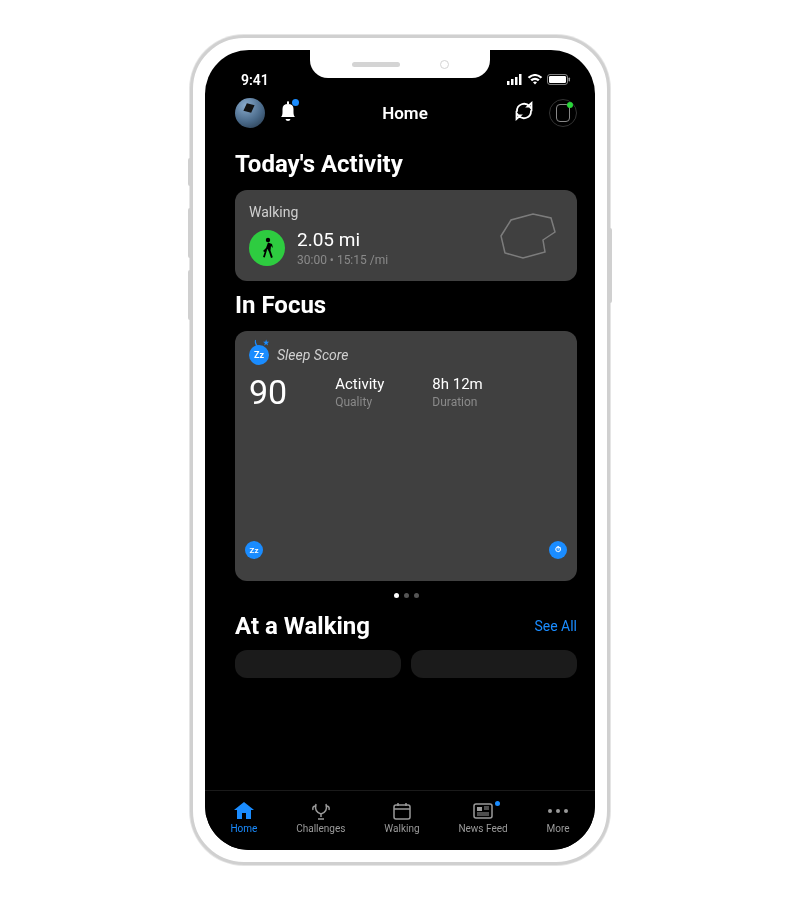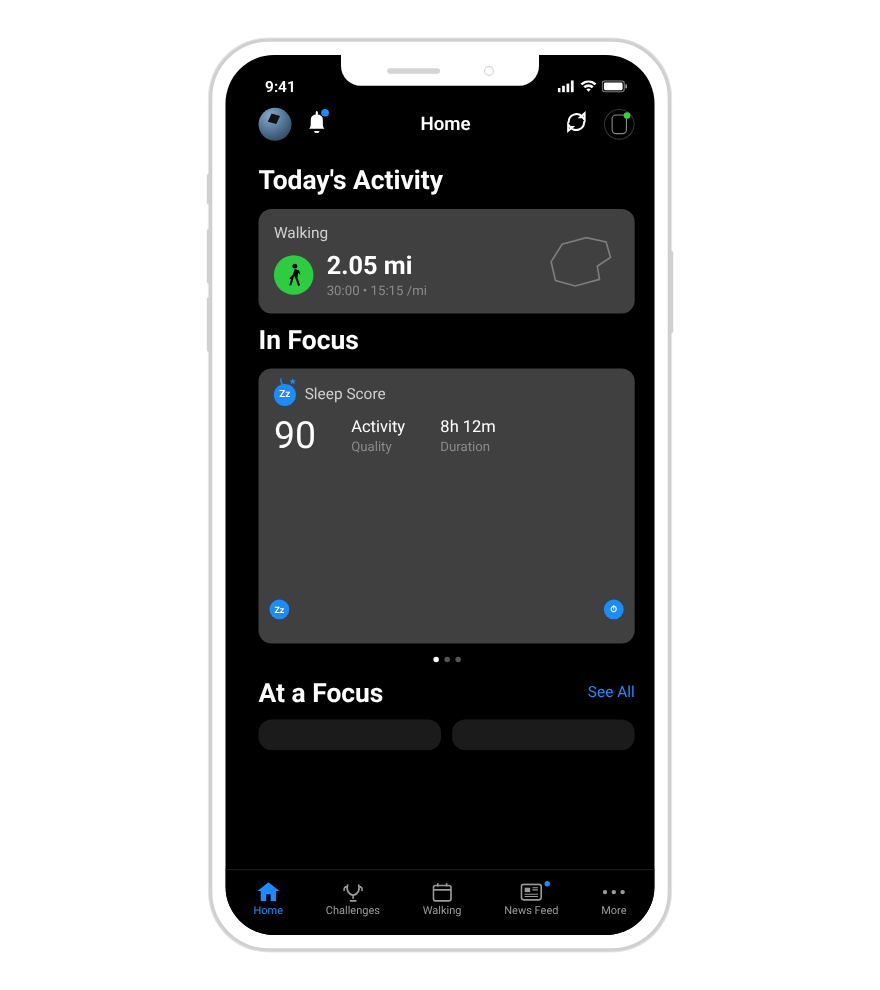--- a/index.html
+++ b/index.html
@@ -118,40 +118,40 @@
   }
   .activity-card { display: flex; align-items: center; gap: 14px; }
   .activity-left { flex: 1; }
   .activity-label { font-size: 14px; color: #d0d0d0; margin-bottom: 8px; }
   .activity-row { display: flex; align-items: center; gap: 12px; }
   .walk-icon {
     width: 36px; height: 36px; border-radius: 50%;
     background: #2ecc40; display:flex; align-items:center; justify-content:center;
     font-size: 18px;
   }
-  .activity-stats .big { font-size: 23px; font-weight: 700; }
+  .activity-stats .big { font-size: 19px; font-weight: 400; }
   .activity-stats .small { font-size: 12px; color: #8a8a8a; margin-top: 2px; }
   .route-svg { width: 70px; height: 55px; opacity: 0.85; }
 
   .focus-card { padding: 14px 14px 10px; }
   .focus-head { display: flex; align-items: center; gap: 8px; margin-bottom: 10px; }
   .moon-icon {
     width: 20px; height: 20px; border-radius: 50%;
     background: #1a8cff;
     display:flex;align-items:center;justify-content:center;font-size:9px;font-weight:700;
     position: relative;
   }
   .moon-icon::before{
     content:"★"; position:absolute; top:-6px; left:14px; font-size:7px; color:#1a8cff;
   }
   .moon-icon::after{
     content:"("; position:absolute; top:-7px; left:6px; font-size:12px; color:#1a8cff; transform:rotate(-35deg);
   }
-  .focus-label { font-size: 14px; color: #d0d0d0; }
-  .focus-metrics { display: flex; gap: 32px; align-items: flex-start; margin-bottom: 12px; }
+  .focus-label { font-size: 14px; color: #d0d0d0; font-style: italic; }
+  .focus-metrics { display: flex; gap: 48px; align-items: flex-start; margin-bottom: 12px; }
   .score-big { font-size: 34px; font-weight: 400; line-height: 1; }
   .metric-col .top { font-size: 15px; }
   .metric-col .bot { font-size: 12px; color: #8a8a8a; margin-top: 2px; }
   .sleep-chart {
     height: 150px;
     position: relative;
     margin: 0 2px;
   }
   .chart-bars {
     position: absolute; left: 0; right: 0; bottom: 20px; top: 0;
@@ -402,21 +402,21 @@
         </div>
       </div>
 
       <div class="pager" id="pager">
           <span class="pager-dot active"></span>
           <span class="pager-dot"></span>
           <span class="pager-dot"></span>
         </div>
 
       <div class="glance-head">
-        <div class="section-title" style="margin:0">At a Focus</div>
+        <div class="section-title" style="margin:0">At a Walking</div>
         <span class="see-all">See All</span>
       </div>
       <div class="glance-row">
         <div class="glance-card"></div>
         <div class="glance-card"></div>
       </div>
     </div>
 
     <div class="tab-bar" id="tab-bar">
         <div class="tab active">

